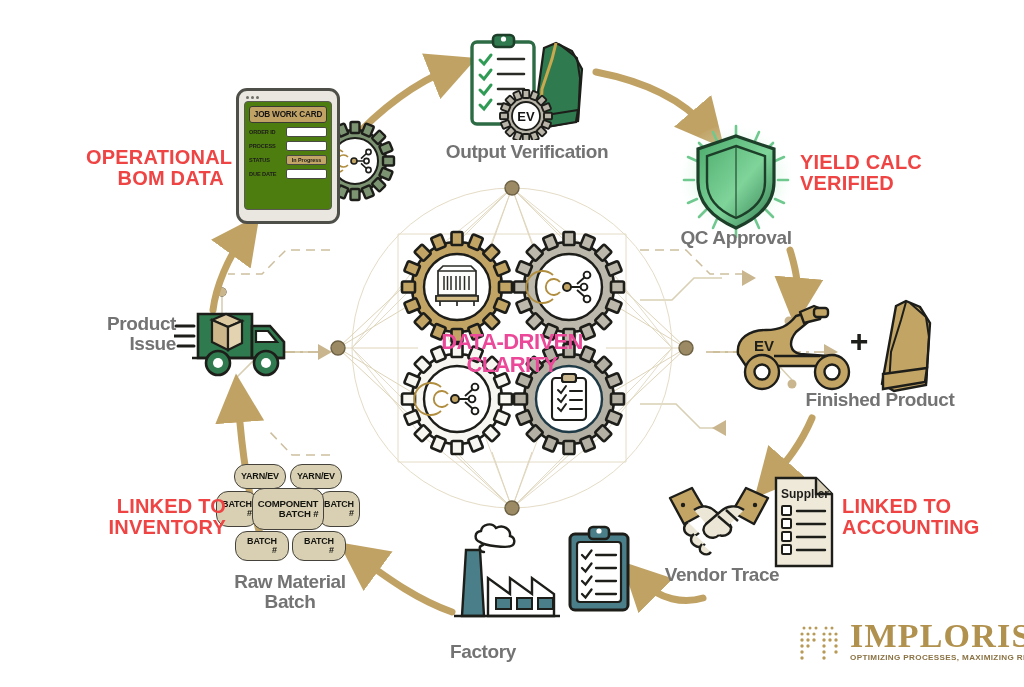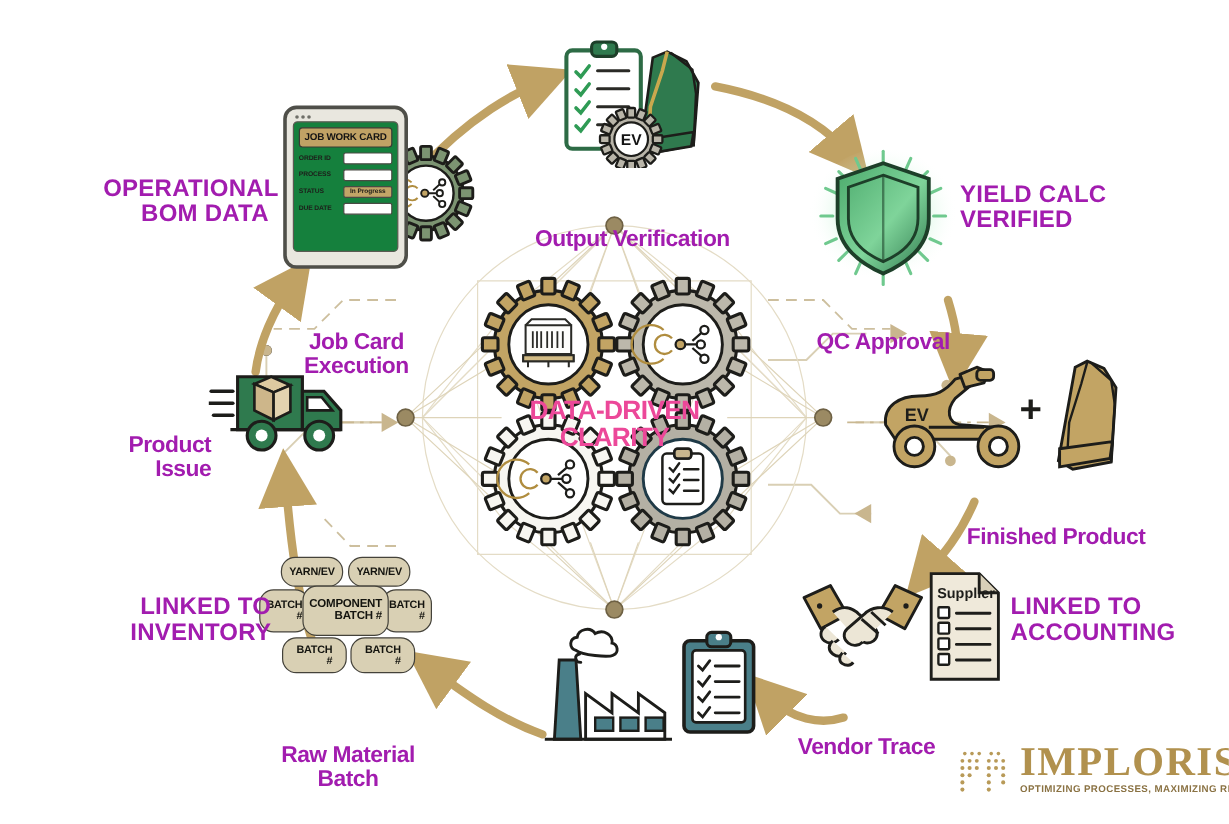--- a/index.html
+++ b/index.html
@@ -7,50 +7,49 @@
     width:1024px;height:687px;
     background:#ffffff;
     font-family:"Liberation Sans", sans-serif;
     overflow:hidden;
     position:relative;
   }
   #stage{position:absolute;inset:0;}
   .abs{position:absolute;}
   .lbl{
     font-weight:bold;
-    color:#a21caf;
+    color:#737373;
     letter-spacing:-0.4px;
     line-height:1.04;
     text-align:center;
     white-space:pre-line;
-    margin-top:48px;
   }
   .goldlbl{
     font-weight:bold;
-    color:#a21caf;
+    color:#ef4444;
     letter-spacing:0.2px;
     line-height:1.06;
     white-space:pre-line;
     font-size:20px;
   }
   .center-title{
     font-weight:bold;color:#ec4899;text-align:center;
     font-size:22px;line-height:1.06;letter-spacing:-0.6px;
     white-space:pre-line;
   }
   
   .tablet{
     position:absolute;left:236px;top:88px;width:104px;height:136px;
     background:#e9e7df;border:3px solid #4f4f49;border-radius:11px;
     box-sizing:border-box;padding:3px;
   }
   .tablet .dots{display:flex;gap:2px;padding:2px 0 1px 4px;}
   .tablet .dots i{width:3px;height:3px;border-radius:50%;background:#6f6f68;display:block;}
   .screen{
-    background:#15803d;border:1.5px solid #5a5a52;border-radius:4px;
+    background:#4d7c0f;border:1.5px solid #5a5a52;border-radius:4px;
     height:109px;margin:1px 2px;padding:4px 4px;box-sizing:border-box;
   }
   .jwc{
     background:#c0a265;border:1.3px solid #3a3a34;border-radius:3px;
     color:#141414;font-size:8.2px;font-weight:bold;text-align:center;
     padding:3px 0;letter-spacing:-0.2px;
   }
   .frow{display:flex;align-items:center;gap:3px;margin-top:4px;}
   .fkey{font-size:5.6px;font-weight:bold;color:#1d1d1a;width:34px;letter-spacing:-0.1px;}
   .fval{
@@ -372,22 +371,20 @@
       <div class="frow">
         <div class="fkey">STATUS</div>
         <div class="fval filled">In Progress</div>
       </div>
       <div class="frow">
         <div class="fkey">DUE DATE</div>
         <div class="fval"></div>
       </div>
     </div>
   </div>
-  <div class="abs lbl" style="left:222px;top:228px;width:150px;font-size:19px;">Job Card
-Execution</div>
 
   <svg class="abs" style="left:458px;top:30px;" width="140" height="110">
 
     <g>
       <path d="M86 18 l12 -5 l16 8 l10 18 l-4 52 l-32 6 l-12 -6 z" fill="#2f7a4e" stroke="#1d1d1a" stroke-width="2.2"></path>
       <path d="M98 13 l-4 16 l-10 30 l-2 38" fill="none" stroke="#c9a84e" stroke-width="3"></path>
       <path d="M101 14 l18 14 l3 20 l-2 44" fill="none" stroke="#1d1d1a" stroke-width="2"></path>
       <path d="M82 86 l38 -6 l-2 12 l-36 6 z" fill="#2f7a4e" stroke="#1d1d1a" stroke-width="2.2"></path>
     </g>
 

